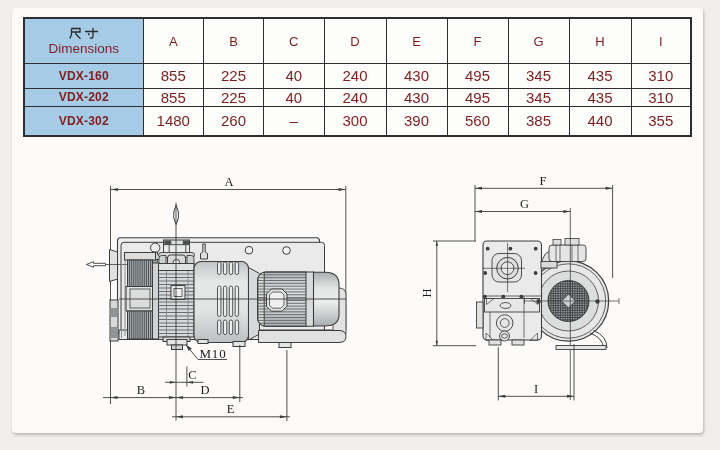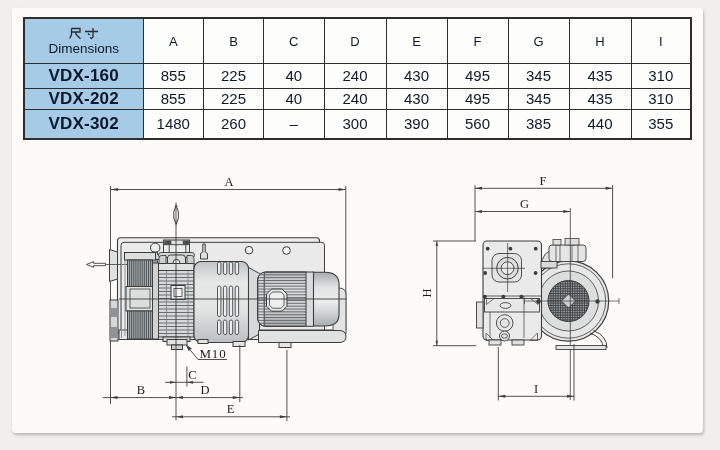--- a/index.html
+++ b/index.html
@@ -1,21 +1,21 @@
 <!DOCTYPE html>
 <html><head>
 <meta charset="utf-8">
 <style>
   html,body{margin:0;padding:0;}
   body{width:720px;height:450px;overflow:hidden;background:#f0efec;font-family:"Liberation Sans",sans-serif;}
   .page{position:absolute;left:12px;top:8px;width:691px;height:425px;background:#fcfbf9;border-radius:4px;box-shadow:1px 2px 3px rgba(120,118,112,0.45);}
   table.dim{position:absolute;left:23px;top:17px;border-collapse:collapse;table-layout:fixed;border:2.2px solid #2e2e2e;}
-  table.dim td{border:1.6px solid #2e2e2e;text-align:center;vertical-align:middle;padding:0;color:#0f172a;background:#fdfdfc;}
+  table.dim td{border:1.6px solid #2e2e2e;text-align:center;vertical-align:middle;padding:0;color:#7f1d1d;background:#fdfdfc;}
   table.dim td.blue{background:#a6cbe7;}
-  td.mod{font-weight:bold;font-size:17px;letter-spacing:0.2px;}
+  td.mod{font-weight:bold;font-size:12px;letter-spacing:0.2px;}
   td.num{font-size:15px;}
   td.let{font-size:13px;}
   .hdr-dim{font-size:13.5px;line-height:15px;}
   svg.draw{position:absolute;left:0;top:0;}
 </style>
 </head>
 <body>
 
 <div class="page"></div>
 

